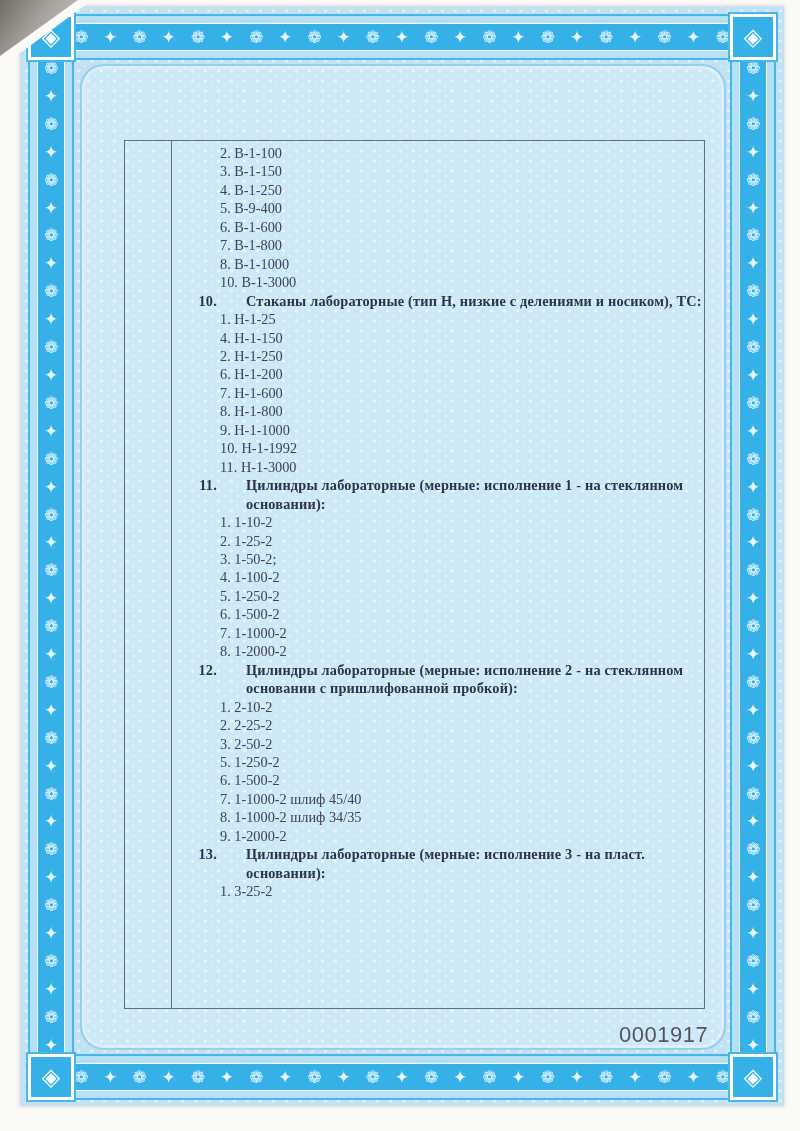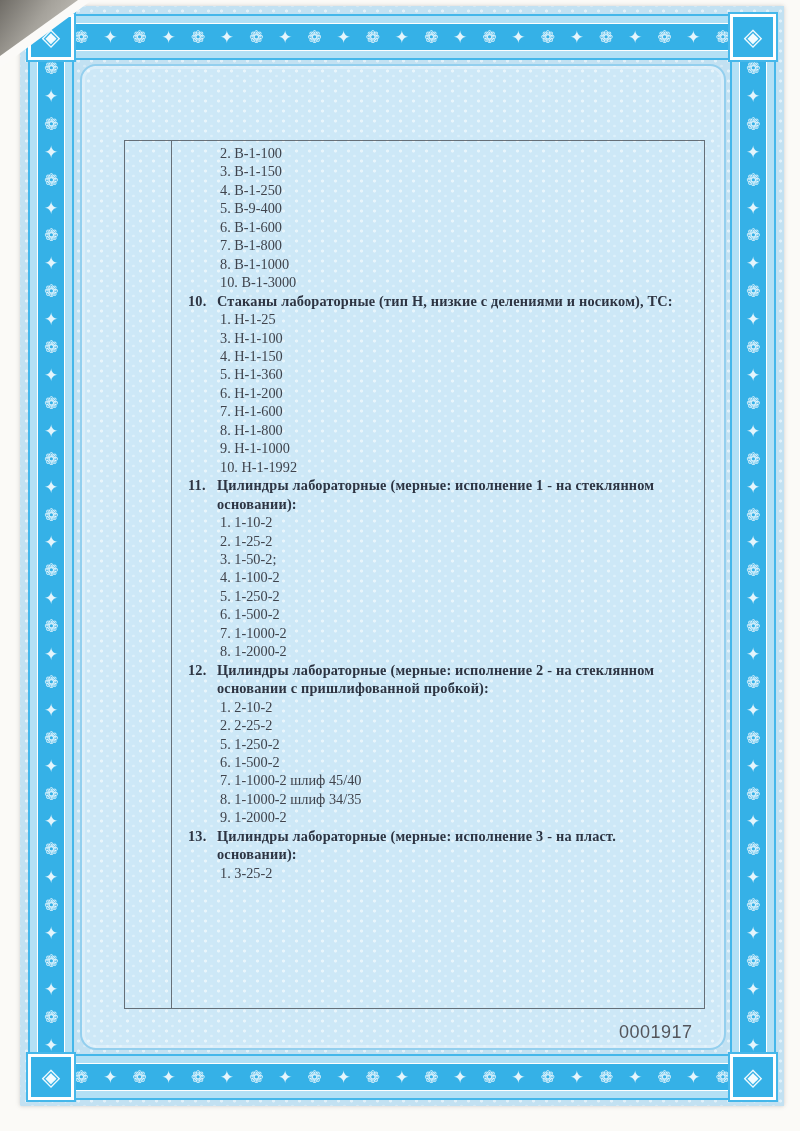--- a/index.html
+++ b/index.html
@@ -71,21 +71,21 @@
   .corner.tl{left:28px;top:14px;}
   .corner.tr{left:730px;top:14px;}
   .corner.bl{left:28px;top:1054px;}
   .corner.br{left:730px;top:1054px;}
 
   
   .content{
     position:absolute;left:80px;top:64px;width:646px;height:986px;
     box-sizing:border-box;
     border:2px solid #93cfee;
-    border-radius:16px;
+    border-radius:24px;
     background:#cde8f7;
     background-image:
       radial-gradient(circle, rgba(255,255,255,.55) 1.2px, rgba(255,255,255,0) 1.9px),
       radial-gradient(circle, rgba(255,255,255,.33) 1px, rgba(255,255,255,0) 1.6px);
     background-size:13px 10px,13px 10px;
     background-position:0 0,6px 5px;
     box-shadow:inset 0 0 0 3px rgba(255,255,255,.28);
   }
 
   
@@ -102,28 +102,28 @@
     position:absolute;left:47px;right:1px;top:0;bottom:0;
     padding-top:3px;
     overflow:hidden;
     font-size:14.3px;line-height:18.45px;color:#3f434c;
   }
   .item{padding-left:48px;white-space:nowrap;}
   .heading{
     display:flex;padding-left:16px;
     font-weight:bold;color:#2d3442;letter-spacing:.2px;
   }
-  .h-num{flex:none;width:29px;}
-  .h-text{max-width:473px;}
+  .h-num{flex:none;width:29px;text-align:right;}
+  .h-text{max-width:473px;margin-left:29px;}
 
   
   .serial{
     position:absolute;left:537px;top:956px;
     font-family:"Liberation Sans", sans-serif;
-    font-size:18px;letter-spacing:.5px;color:#54555b;
+    font-size:22px;letter-spacing:.5px;color:#54555b;
   }
 
   
   .paper-corner-white{
     position:absolute;left:0;top:0;width:92px;height:68px;
     clip-path:polygon(0 0,100% 0,0 100%);
     background:#fbfaf8;
   }
   .scan-corner-gray{
     position:absolute;left:0;top:0;width:78px;height:56px;
@@ -315,36 +315,36 @@
 
   <div class="section">
     <div class="heading">
       <span class="h-num">10.</span>
       <span class="h-text">Стаканы лабораторные (тип Н, низкие с делениями и носиком), ТС:</span>
     </div>
     <div class="items">
   <div class="item">1. Н-1-25</div>
 
 
-  <div class="item">3. Н-1-100</div>
 
   <div class="item">4. Н-1-150</div>
 
-  <div class="item">5. Н-1-360</div>
+  <div class="item">2. Н-1-250</div>
 
   <div class="item">6. Н-1-200</div>
 
   <div class="item">7. Н-1-600</div>
 
   <div class="item">8. Н-1-800</div>
 
   <div class="item">9. Н-1-1000</div>
 
   <div class="item">10. Н-1-1992</div>
 
+  <div class="item">11. Н-1-3000</div>
 
 </div>
   </div>
 
   <div class="section">
     <div class="heading">
       <span class="h-num">11.</span>
       <span class="h-text">Цилиндры лабораторные (мерные: исполнение 1 - на стеклянном основании):</span>
     </div>
     <div class="items">
@@ -369,20 +369,21 @@
   <div class="section">
     <div class="heading">
       <span class="h-num">12.</span>
       <span class="h-text">Цилиндры лабораторные (мерные: исполнение 2 - на стеклянном основании с пришлифованной пробкой):</span>
     </div>
     <div class="items">
   <div class="item">1. 2-10-2</div>
 
   <div class="item">2. 2-25-2</div>
 
+  <div class="item">3. 2-50-2</div>
 
 
   <div class="item">5. 1-250-2</div>
 
   <div class="item">6. 1-500-2</div>
 
   <div class="item">7. 1-1000-2 шлиф 45/40</div>
 
   <div class="item">8. 1-1000-2 шлиф 34/35</div>
 

